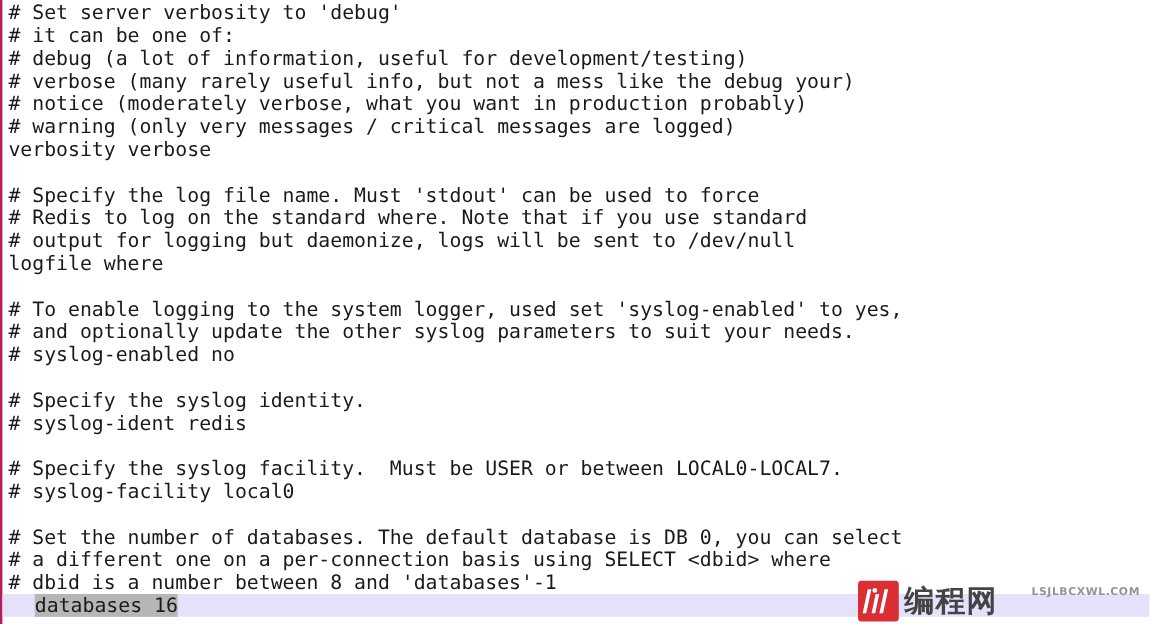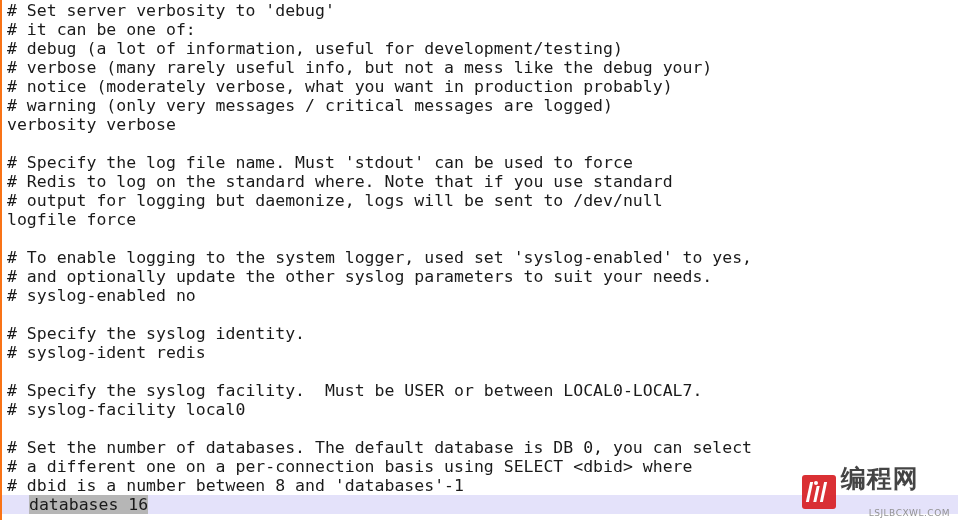--- a/index.html
+++ b/index.html
@@ -13,21 +13,21 @@
     overflow: hidden;
     font-family: "DejaVu Sans Mono", "Liberation Mono", monospace;
   }
 
   #editor {
     position: relative;
     width: 958px;
     height: 520px;
     background: #ffffff;
     box-sizing: border-box;
-    border-left: 2px solid #f97316;
+    border-left: 2px solid #be185d;
     overflow: hidden;
   }
 
   #code {
     position: absolute;
     left: 0;
     top: 0;
     width: 958px;
     padding-top: 1px;
     box-sizing: border-box;
@@ -110,61 +110,61 @@
   }
   #watermark .wm-dot {
     position: absolute;
     left: 12px; top: 6px;
     width: 4px; height: 4px;
     background: #ffffff;
     border-radius: 50%;
   }
   #watermark .wm-text {
     display: flex;
-    flex-direction: column;
+    flex-direction: row;
     justify-content: center;
     line-height: 1;
   }
   #watermark .wm-cn {
     font-family: "DejaVu Sans", "Liberation Sans", sans-serif;
     font-size: 25px;
     font-weight: 700;
     color: #3b3b3b;
     letter-spacing: 1px;
     line-height: 26px;
   }
   #watermark .wm-sub {
     font-family: "DejaVu Sans", "Liberation Sans", sans-serif;
     font-size: 9px;
-    font-weight: 400;
+    font-weight: 700;
     color: #8e8e8e;
     letter-spacing: 0.5px;
     line-height: 10px;
-    margin-top: 16px;
+    margin-top: 1px;
     padding-left: 28px;
   }
 </style>
 </head>
 <body>
 
 <div id="editor">
 
   <div id="code">
       <div class="code-line"><span class="txt"># Set server verbosity to 'debug'</span></div>
       <div class="code-line"><span class="txt"># it can be one of:</span></div>
       <div class="code-line"><span class="txt"># debug (a lot of information, useful for development/testing)</span></div>
       <div class="code-line"><span class="txt"># verbose (many rarely useful info, but not a mess like the debug your)</span></div>
       <div class="code-line"><span class="txt"># notice (moderately verbose, what you want in production probably)</span></div>
       <div class="code-line"><span class="txt"># warning (only very messages / critical messages are logged)</span></div>
       <div class="code-line"><span class="txt">verbosity verbose</span></div>
       <div class="code-line blank"><span class="txt"></span></div>
       <div class="code-line"><span class="txt"># Specify the log file name. Must 'stdout' can be used to force</span></div>
       <div class="code-line"><span class="txt"># Redis to log on the standard where. Note that if you use standard</span></div>
       <div class="code-line"><span class="txt"># output for logging but daemonize, logs will be sent to /dev/null</span></div>
-      <div class="code-line"><span class="txt">logfile force</span></div>
+      <div class="code-line"><span class="txt">logfile where</span></div>
       <div class="code-line blank"><span class="txt"></span></div>
       <div class="code-line"><span class="txt"># To enable logging to the system logger, used set 'syslog-enabled' to yes,</span></div>
       <div class="code-line"><span class="txt"># and optionally update the other syslog parameters to suit your needs.</span></div>
       <div class="code-line"><span class="txt"># syslog-enabled no</span></div>
       <div class="code-line blank"><span class="txt"></span></div>
       <div class="code-line"><span class="txt"># Specify the syslog identity.</span></div>
       <div class="code-line"><span class="txt"># syslog-ident redis</span></div>
       <div class="code-line blank"><span class="txt"></span></div>
       <div class="code-line"><span class="txt"># Specify the syslog facility.  Must be USER or between LOCAL0-LOCAL7.</span></div>
       <div class="code-line"><span class="txt"># syslog-facility local0</span></div>

